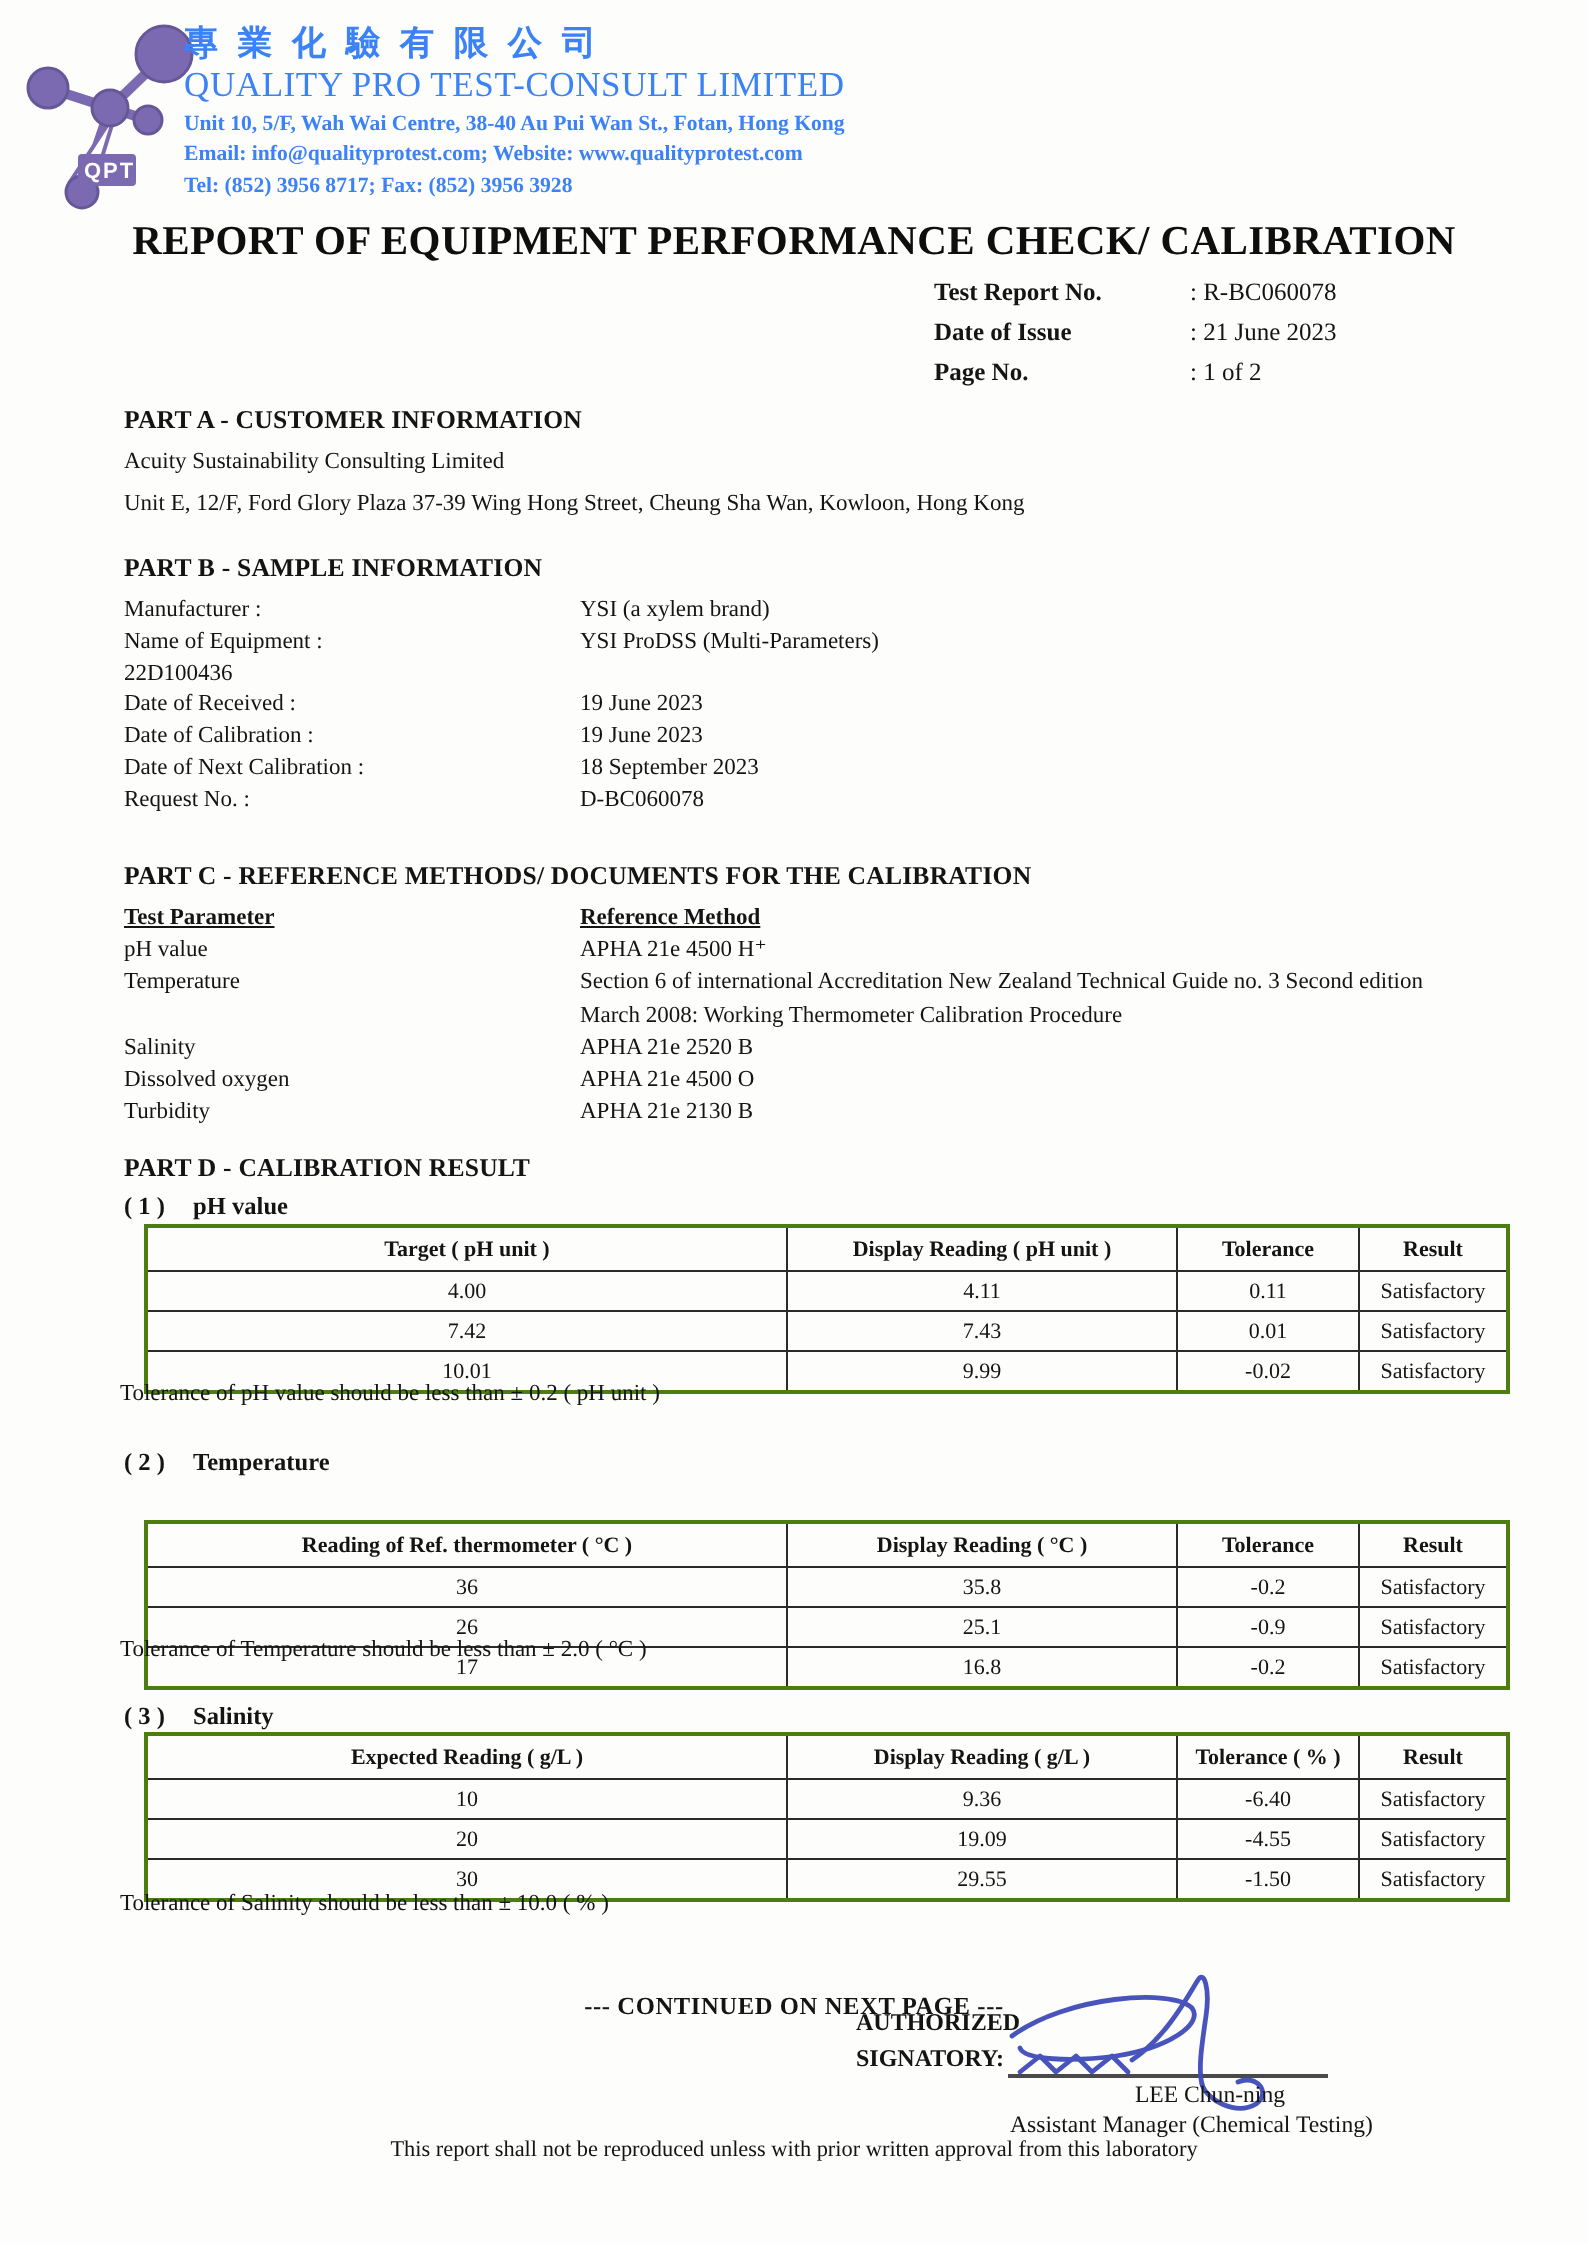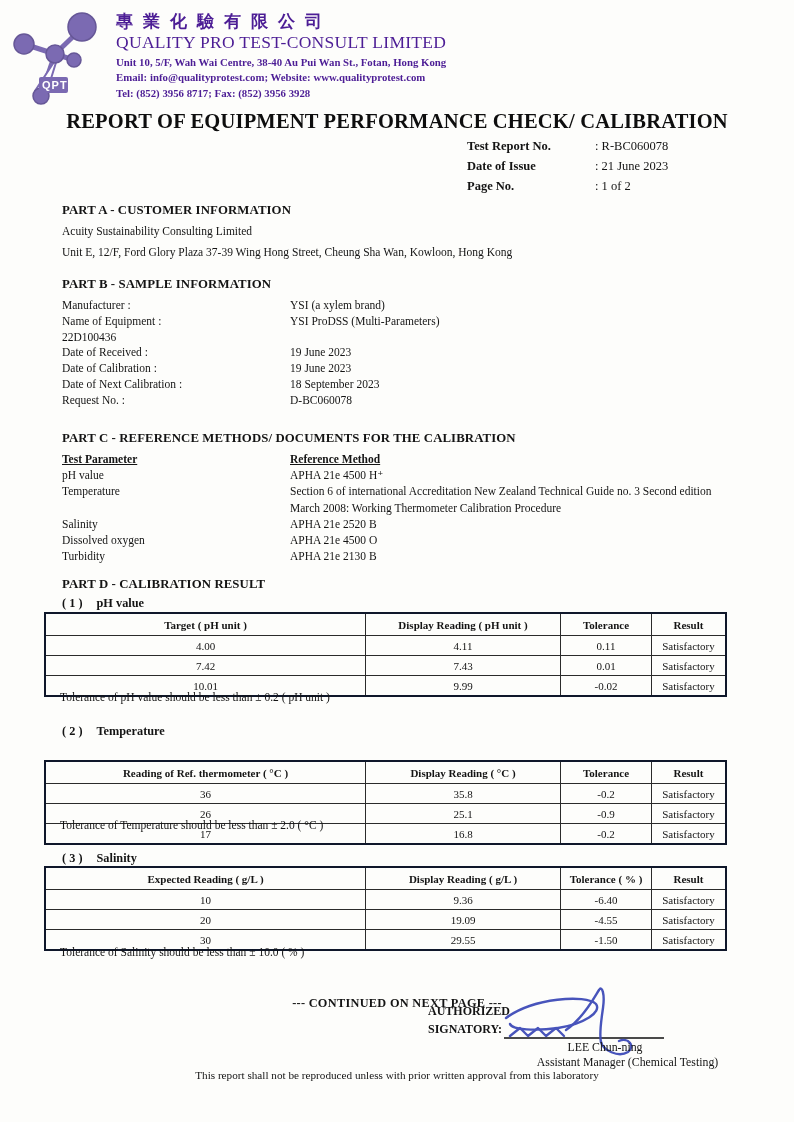--- a/index.html
+++ b/index.html
@@ -3,21 +3,21 @@
 <meta charset="utf-8">
 <style>
   html,body{margin:0;padding:0;background:#ffffff;}
   .page{
     position:relative;width:794px;height:1122px;overflow:hidden;
     background:#fdfdfb;color:#141414;
     font-family:"Liberation Serif","DejaVu Serif",serif;
   }
   
   .logo{position:absolute;left:8px;top:8px;width:92px;height:98px;}
-  .head-block{position:absolute;left:116px;top:12px;color:#4c1d95;}
+  .head-block{position:absolute;left:92px;top:12px;color:#3b82f6;}
   .company-zh{font-size:17px;letter-spacing:10px;font-weight:700;line-height:20px;white-space:nowrap;}
   .company-en{font-size:17.5px;font-weight:400;line-height:21px;letter-spacing:.3px;white-space:nowrap;}
   .contact{font-size:10.8px;font-weight:700;line-height:12.4px;margin-top:3px;white-space:nowrap;}
   
   .title{position:absolute;left:0;top:110px;width:100%;text-align:center;
     font-size:20.5px;font-weight:700;letter-spacing:.2px;color:#0e0e0e;}
   .report-info{position:absolute;left:467px;top:139px;}
   .ri-row{height:20px;font-size:12.5px;}
   .ri-row .p-label{display:inline-block;width:128px;font-weight:700;}
   .ri-row .p-value{font-weight:400;}
@@ -34,39 +34,39 @@
   .c-headrow{display:flex;margin-top:5px;font-size:11.5px;line-height:16.2px;}
   .c-headrow span{font-weight:700;text-decoration:underline;}
   .c-headrow .c1{width:228px;flex:none;}
   .c-row{display:flex;font-size:11.5px;line-height:16.2px;}
   .c-row .p-label{width:228px;flex:none;}
   .c-row .p-value{width:430px;}
   
   .partd-heading{position:absolute;left:62px;top:577px;}
   .sec-label{position:absolute;font-size:12.3px;font-weight:700;}
   .sec-label .sec-name{margin-left:14px;}
-  table.dtable{position:absolute;left:44px;width:660px;border-collapse:collapse;table-layout:fixed;
-    border:2px solid #0f172a;}
+  table.dtable{position:absolute;left:72px;width:660px;border-collapse:collapse;table-layout:fixed;
+    border:2px solid #4d7c0f;}
   .dtable th,.dtable td{border:1px solid #2b2b2b;text-align:center;vertical-align:middle;
     font-size:11px;padding:0 2px;}
   .dtable th{font-weight:700;height:21px;}
   .dtable td{height:19px;font-weight:400;}
   .dtable th:nth-child(1){width:315px;}
   .dtable th:nth-child(2){width:190px;}
   .dtable th:nth-child(3){width:86px;}
   .dtable th:nth-child(4){width:69px;}
   .tol-note{position:absolute;left:60px;font-size:11.5px;}
   
   .continued{position:absolute;left:0;top:996px;width:100%;text-align:center;
     font-size:12.3px;font-weight:700;letter-spacing:.3px;}
   .auth{position:absolute;left:428px;top:1002px;font-size:12px;font-weight:700;line-height:18px;text-align:center;width:64px;}
   .sig-svg{position:absolute;left:498px;top:984px;width:200px;height:84px;pointer-events:none;}
   .sig-line{position:absolute;left:504px;top:1037px;width:160px;height:2px;background:#4a4a4a;}
   .sig-name{position:absolute;left:515px;top:1040px;width:180px;text-align:center;font-size:11.8px;}
-  .sig-title{position:absolute;left:505px;top:1055px;width:245px;text-align:center;font-size:11.8px;}
+  .sig-title{position:absolute;left:505px;top:1055px;width:245px;font-size:11.8px;}
   .disclaimer{position:absolute;left:0;top:1069px;width:100%;text-align:center;font-size:11.2px;}
 </style>
 </head>
 <body>
 
 <div class="page">
 
   <svg class="logo" viewBox="0 0 92 98">
     <g stroke="#7b6ab2" stroke-width="5" fill="none">
       <line x1="47" y1="46" x2="74" y2="20"></line>

